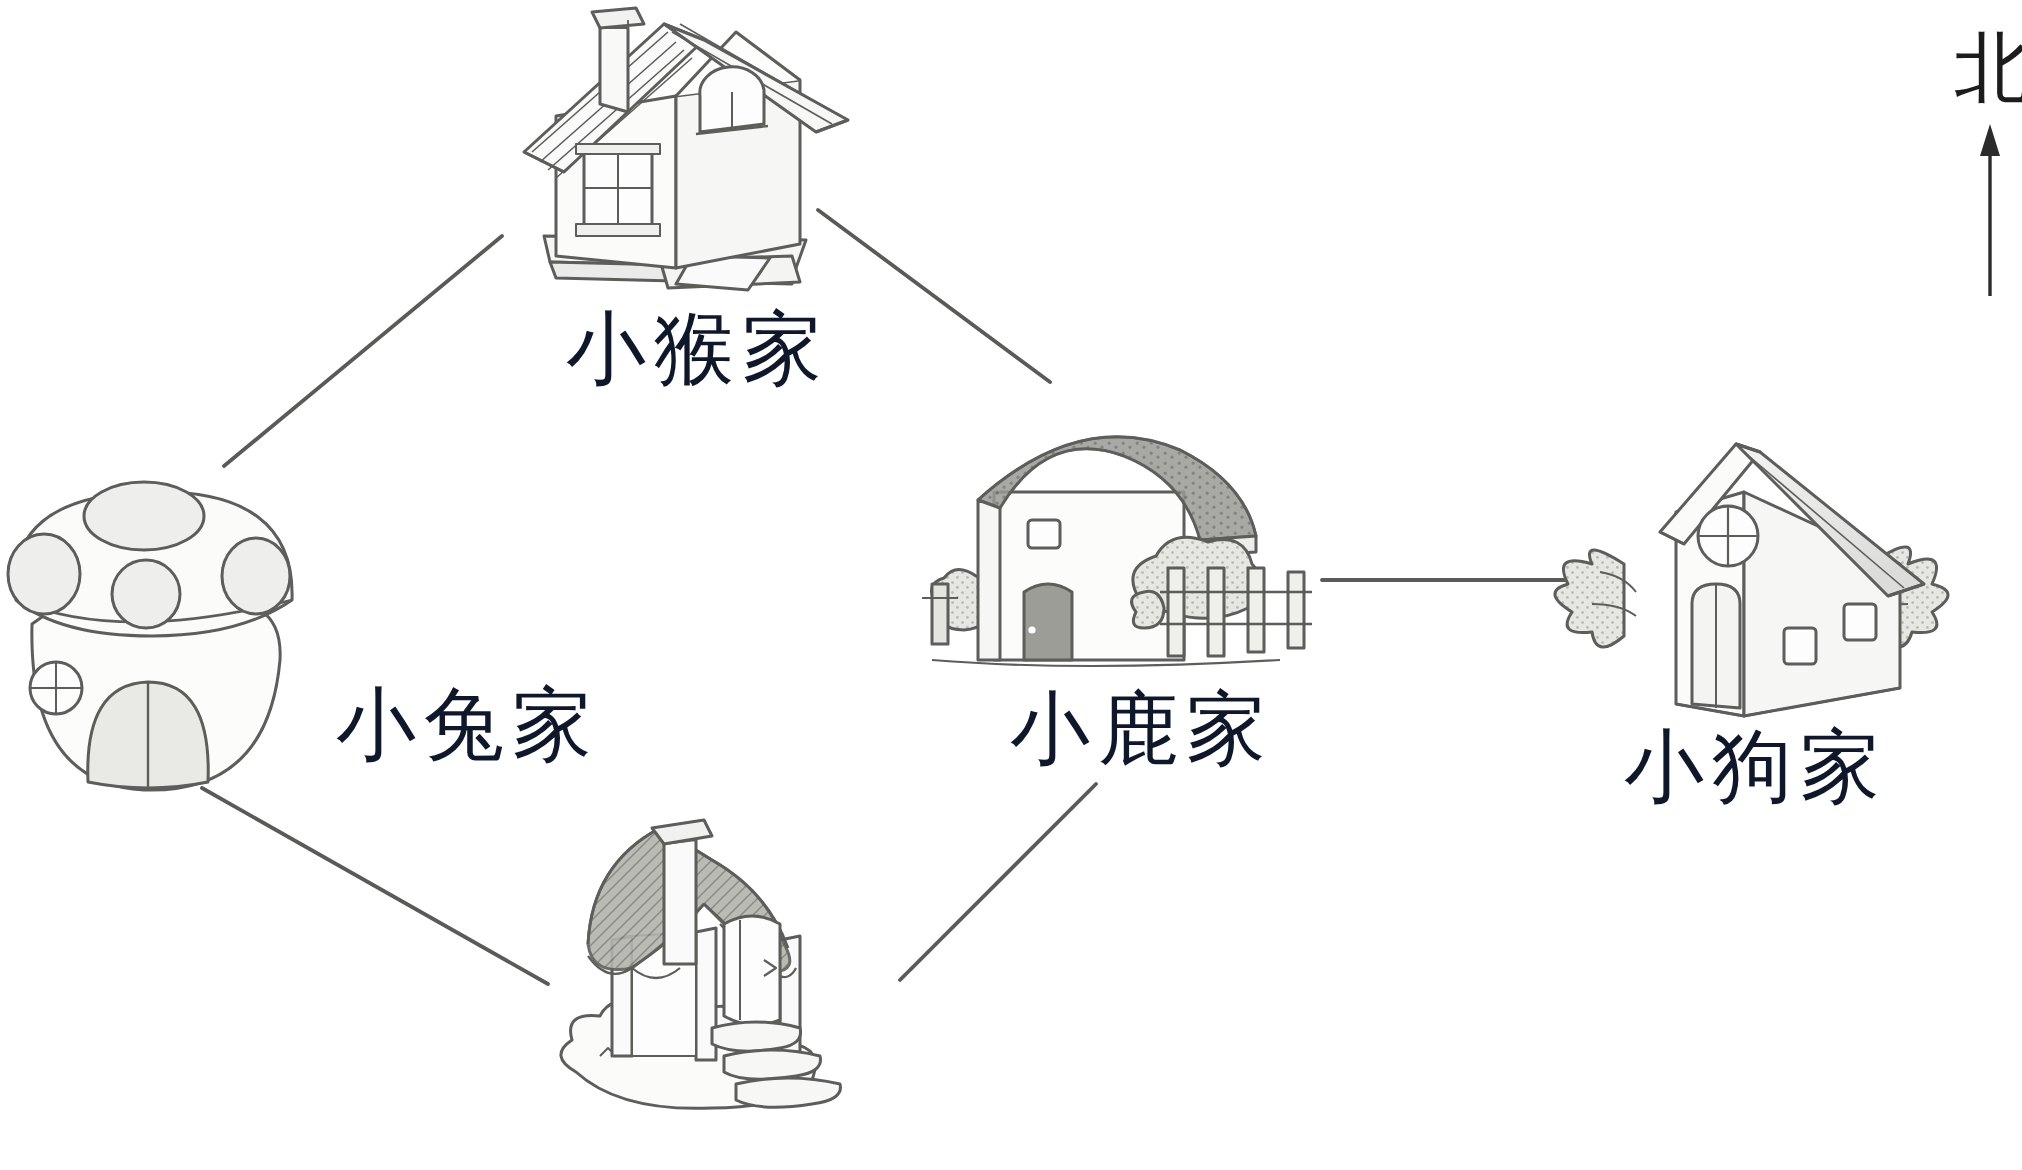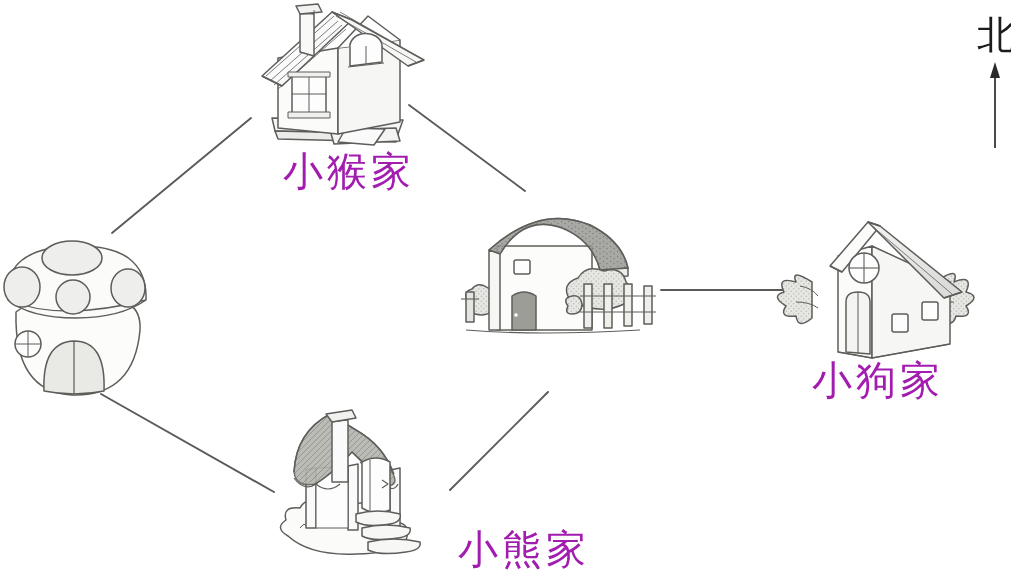--- a/index.html
+++ b/index.html
@@ -20,25 +20,25 @@
   }
   #map-svg {
     position: absolute;
     left: 0;
     top: 0;
     width: 1011px;
     height: 585px;
   }
   .node-label {
     position: absolute;
-    font-family: Liberation Mono, monospace;
+    font-family: Liberation Serif, serif;
     font-size: 40px;
     line-height: 1;
     letter-spacing: 4px;
-    color: #a21caf;
+    color: #0f172a;
     white-space: nowrap;
     font-weight: 400;
   }
   .compass-label {
     position: absolute;
     font-family: "Liberation Serif", "DejaVu Serif", serif;
     font-size: 38px;
     line-height: 1;
     color: #1c1c1c;
     white-space: nowrap;
@@ -259,21 +259,22 @@
     </g>
 
     <g stroke="#2b2b2b" fill="#2b2b2b">
       <line x1="995" y1="148" x2="995" y2="72" stroke-width="1.7"></line>
       <path d="M995 62 L1000 78 L990 78 Z" stroke="none"></path>
     </g>
   </svg>
 
   <div class="node-label" style="left:283px; top:155px;">小猴家</div>
 
-
+  <div class="node-label" style="left:168px; top:343px;">小兔家</div>
+
+  <div class="node-label" style="left:505px; top:345px;">小鹿家</div>
 
   <div class="node-label" style="left:812px; top:364px;">小狗家</div>
 
-  <div class="node-label" style="left:458px; top:533px;">小熊家</div>
 
   <div class="compass-label" style="left:977px; top:16px;">北</div>
 
 </div>
 
 </body></html>

